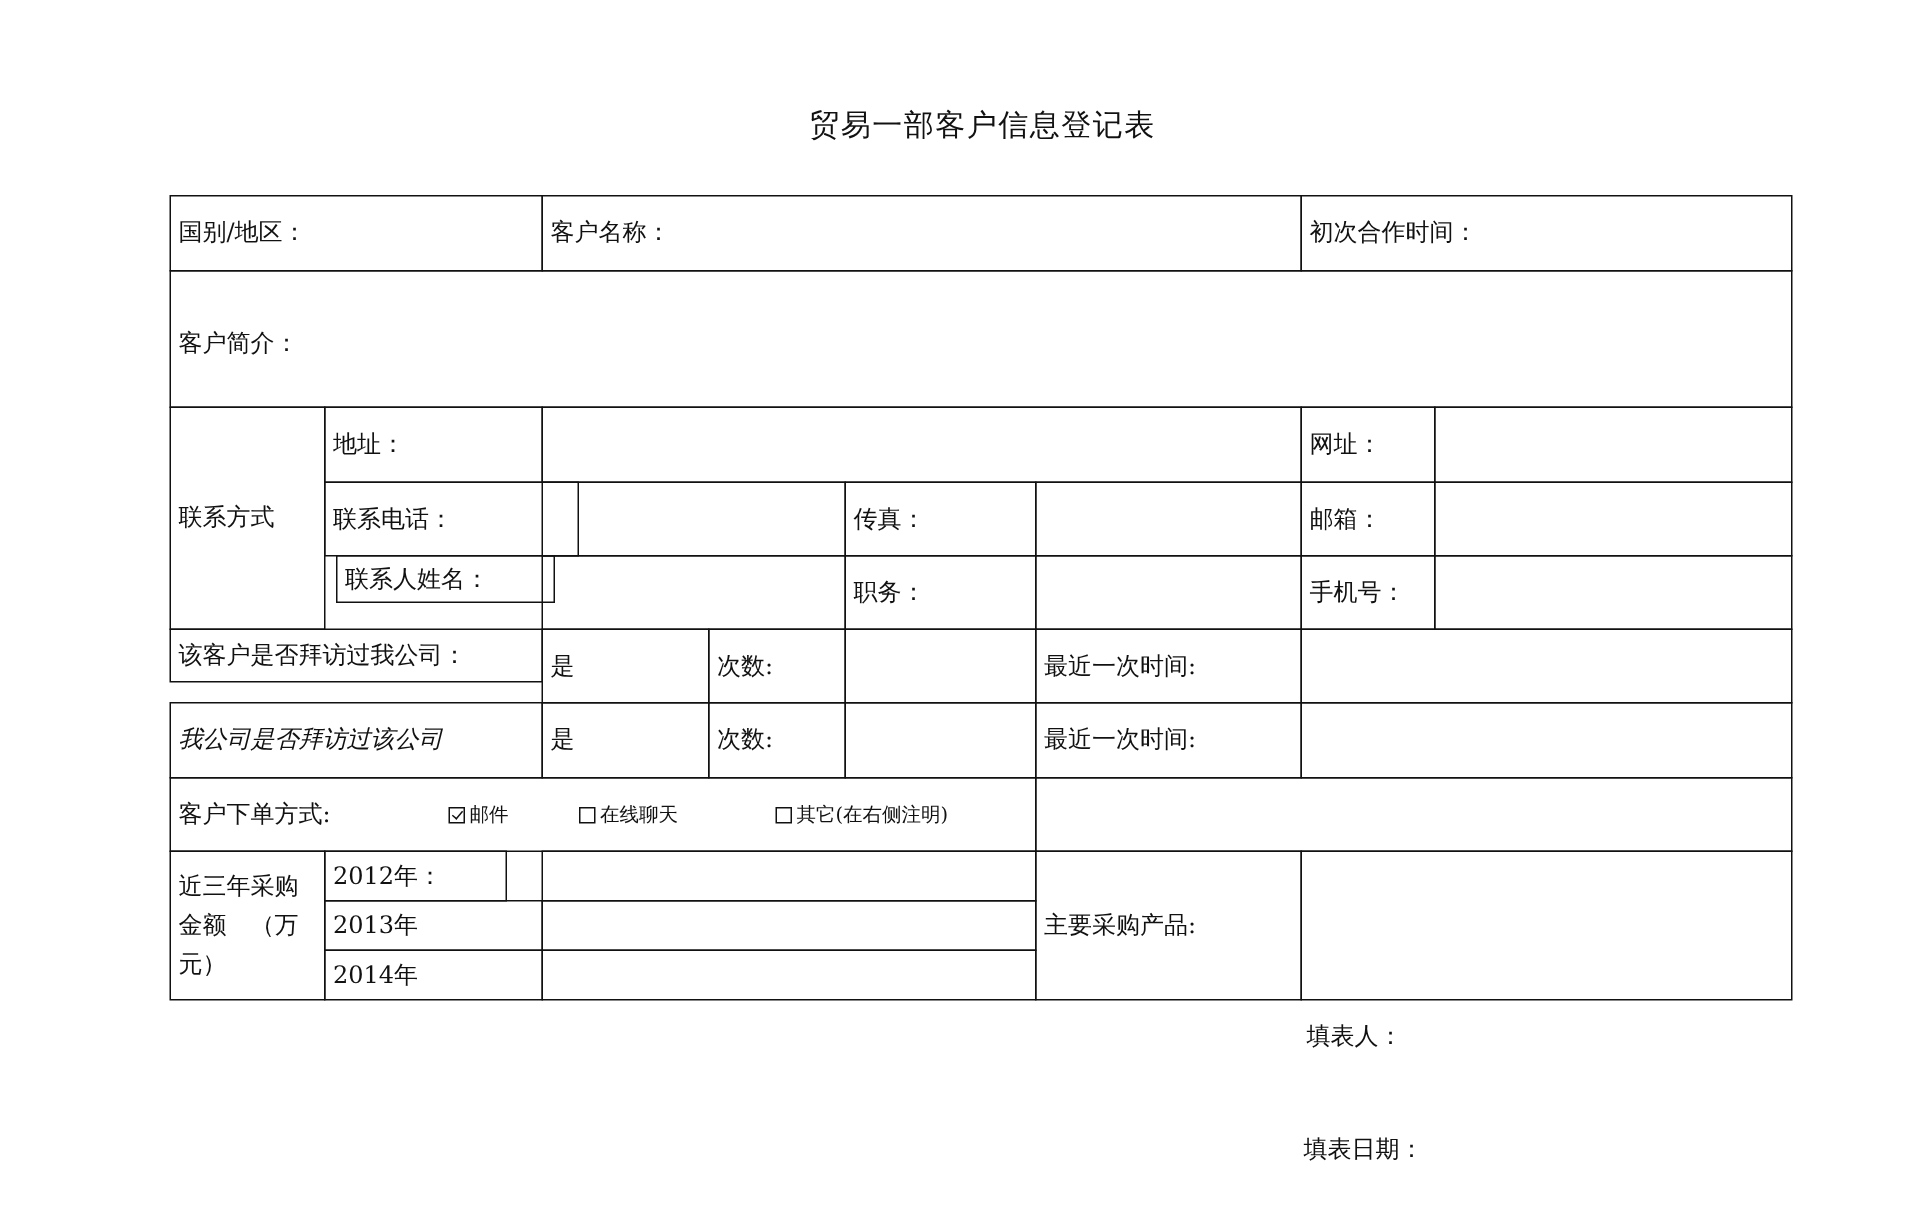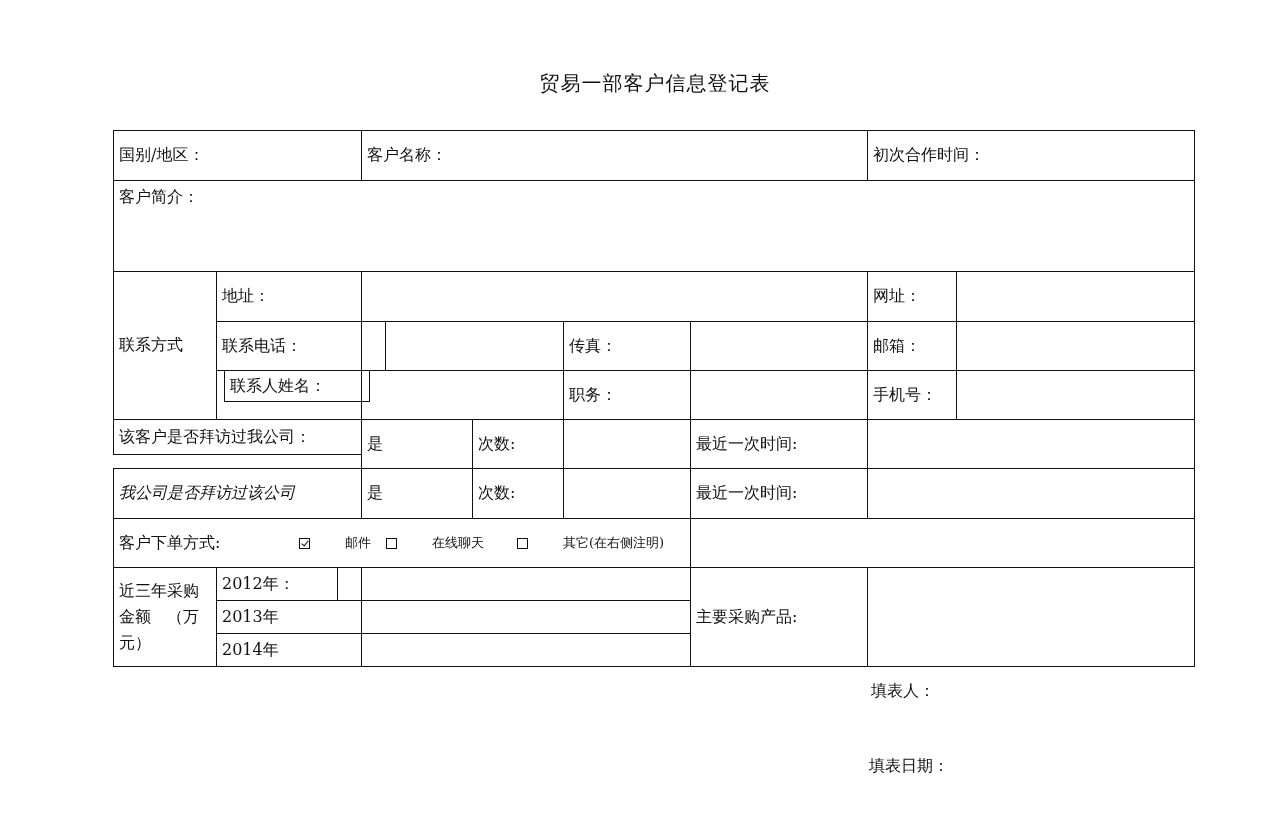--- a/index.html
+++ b/index.html
@@ -3,23 +3,23 @@
 <meta charset="utf-8">
 <style>
   html, body { margin:0; padding:0; background:#ffffff; }
   body { width:1280px; height:813px; position:relative; overflow:hidden;
          font-family:"DejaVu Serif","Liberation Serif",serif; color:#111; }
   .title { position:absolute; left:0; width:1310px; top:70px; text-align:center;
            font-size:20px; letter-spacing:1px; }
   .cell { position:absolute; box-sizing:border-box; border:1.5px solid #111;
           font-size:16px; display:flex; align-items:center; padding-left:5px;
           white-space:nowrap; }
-  .cell.top { align-items:flex-start; padding-top:6px; }
+  .cell.top { align-items:center; padding-top:6px; }
   .cell.wrap { white-space:normal; line-height:26px; }
-  .small { font-size:13px;gap:32px; }
+  .small { font-size:13px; }
   .opt { display:inline-flex; align-items:center; margin-right:0; }
   .box { display:inline-block; width:11px; height:11px; border:1.2px solid #111;
          box-sizing:border-box; margin-right:3px; position:relative; }
   .box.checked::after { content:""; position:absolute; left:2.5px; top:0px; width:3px; height:6px;
          border-right:1.3px solid #111; border-bottom:1.3px solid #111; transform:rotate(40deg); }
   .footer { position:absolute; font-size:16px; }
 </style>
 </head>
 <body>
 

